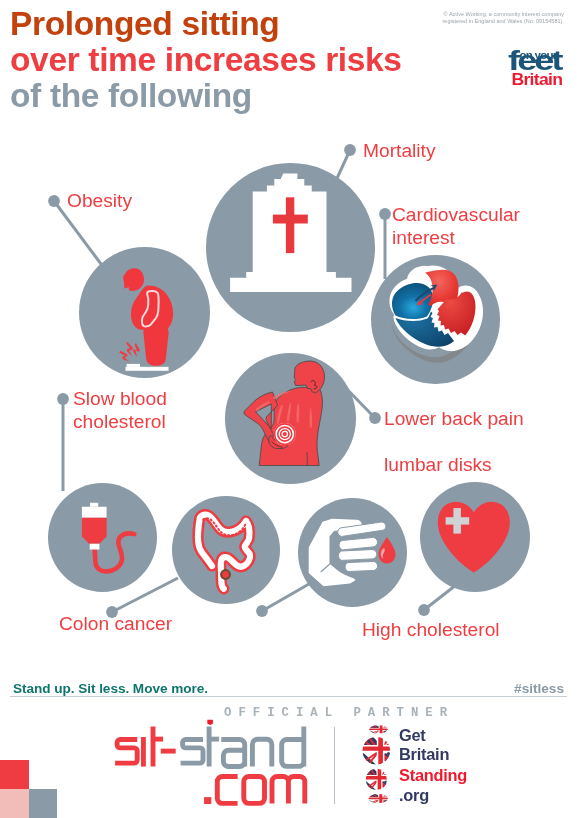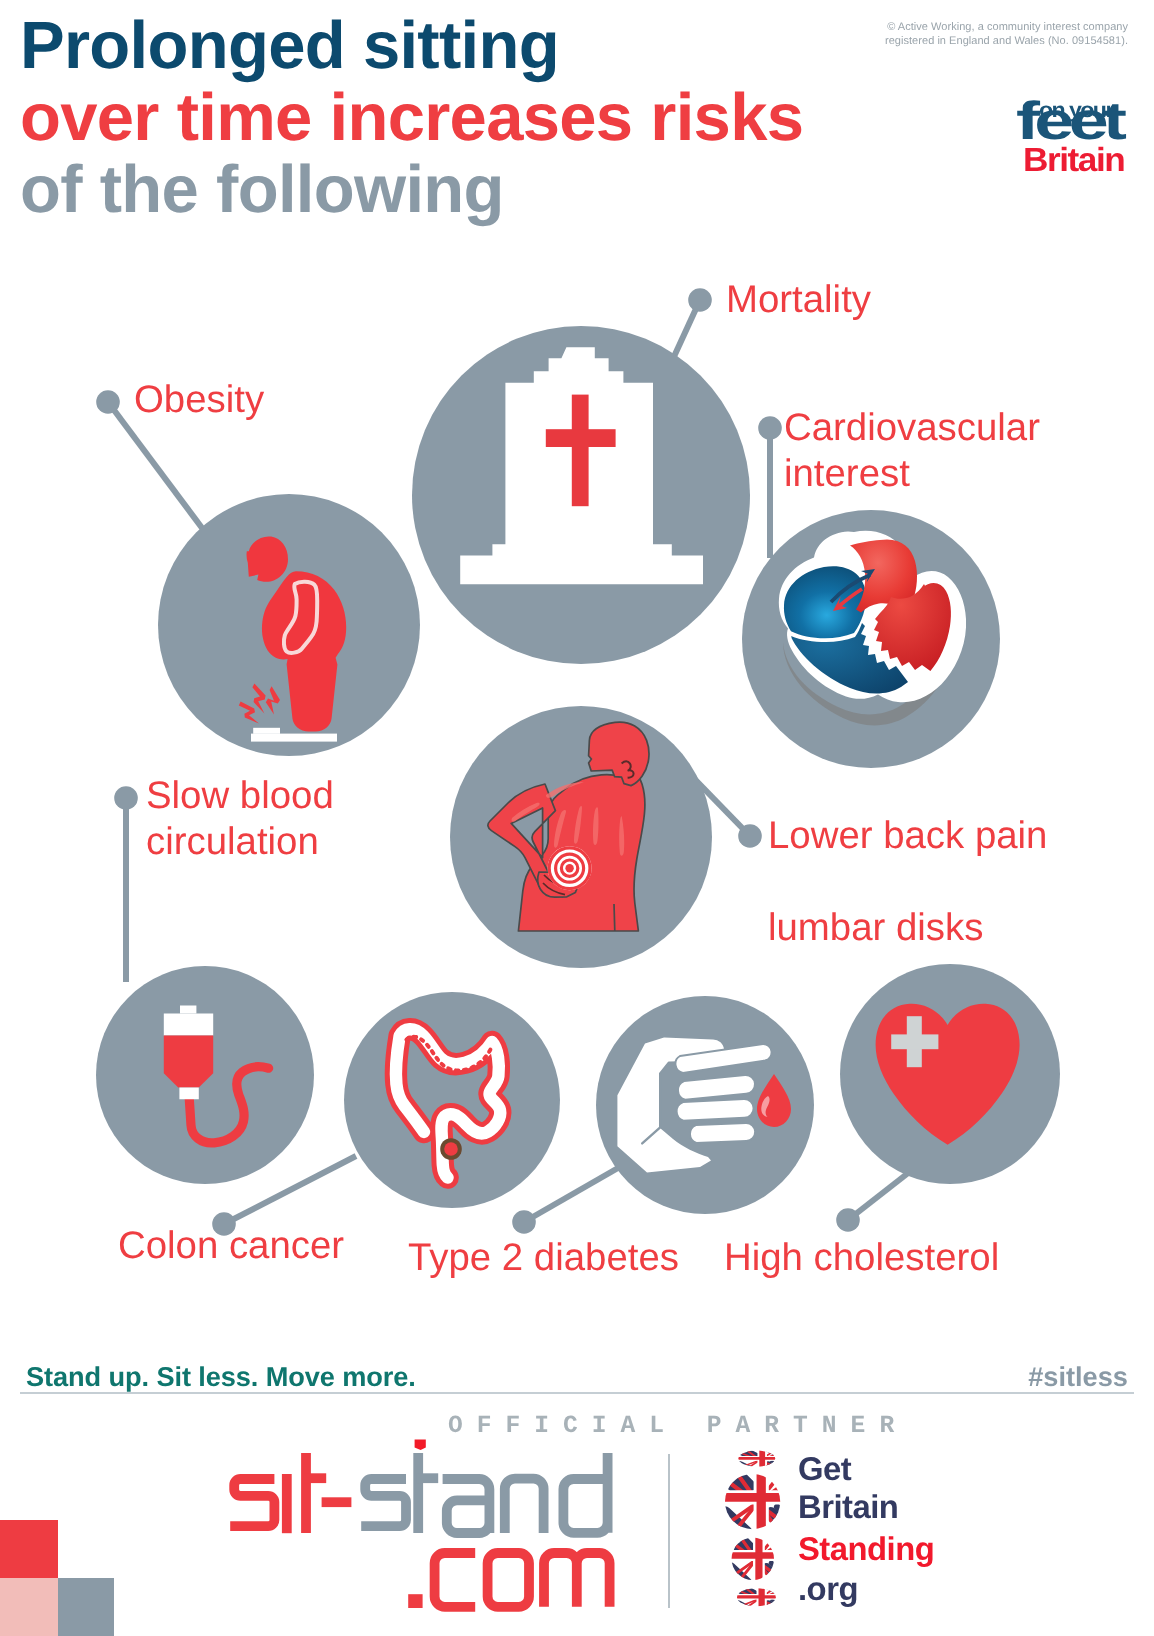--- a/index.html
+++ b/index.html
@@ -5,21 +5,21 @@
 <style>
   html,body{margin:0;padding:0;}
   body{width:577px;height:818px;overflow:hidden;background:#ffffff;
        font-family:"Liberation Sans",sans-serif;}
   #poster{position:relative;width:577px;height:818px;overflow:hidden;}
   .abs{position:absolute;}
 
   
   .title{position:absolute;left:10px;font-weight:bold;font-size:33.5px;
          letter-spacing:-0.35px;line-height:1;white-space:nowrap;}
-  .t1{top:7px;color:#0c4a6e;}
+  .t1{top:7px;color:#c2410c;}
   .t2{top:43px;color:#ef3e42;}
   .t3{top:79px;color:#8a9aa6;}
 
   .copyright{position:absolute;right:13px;top:11px;text-align:right;
              font-size:5.5px;color:#9aa4ab;line-height:1.32;letter-spacing:0.02px;}
 
   .logo-ofb{position:absolute;left:509px;top:47px;width:60px;height:42px;}
   .ofb-on{position:absolute;left:10.5px;top:2.6px;font-size:11.6px;font-weight:bold;
           color:#1b5579;letter-spacing:-0.8px;line-height:1;
           transform:scaleY(0.92);transform-origin:left top;}
@@ -233,24 +233,23 @@
       <g fill="#cfd3d4">
         <rect x="33.4" y="26.1" width="7.5" height="25.5"></rect>
         <rect x="25.6" y="35.2" width="23.6" height="7.4"></rect>
       </g>
     </svg>
   </div>
 
   <div class="lab" style="left:67px;top:189px">Obesity</div>
   <div class="lab" style="left:363px;top:139px">Mortality</div>
   <div class="lab" style="left:392px;top:203px"><span>Cardiovascular</span><br><span>interest</span></div>
-  <div class="lab" style="left:73px;top:387px"><span>Slow blood</span><br><span>circulation</span></div>
+  <div class="lab" style="left:73px;top:387px"><span>Slow blood</span><br><span>cholesterol</span></div>
   <div class="lab" style="left:384px;top:407px"><span>Lower back pain</span><br><br><span>lumbar disks</span></div>
   <div class="lab" style="left:59px;top:612px">Colon cancer</div>
-  <div class="lab" style="left:204px;top:618px">Type 2 diabetes</div>
   <div class="lab" style="left:362px;top:618px">High cholesterol</div>
 
   <div class="tagline" style="top:681px">Stand up. Sit less. Move more.</div>
   <div class="hashtag" style="top:681px">#sitless</div>
   <div class="frule" style="top:696px"></div>
   <div class="official" style="left:224px;top:706px">OFFICIAL PARTNER</div>
 
   <div class="corner-sq">
     <div class="sq sq-red"></div>
     <div class="sq sq-pink"></div>

